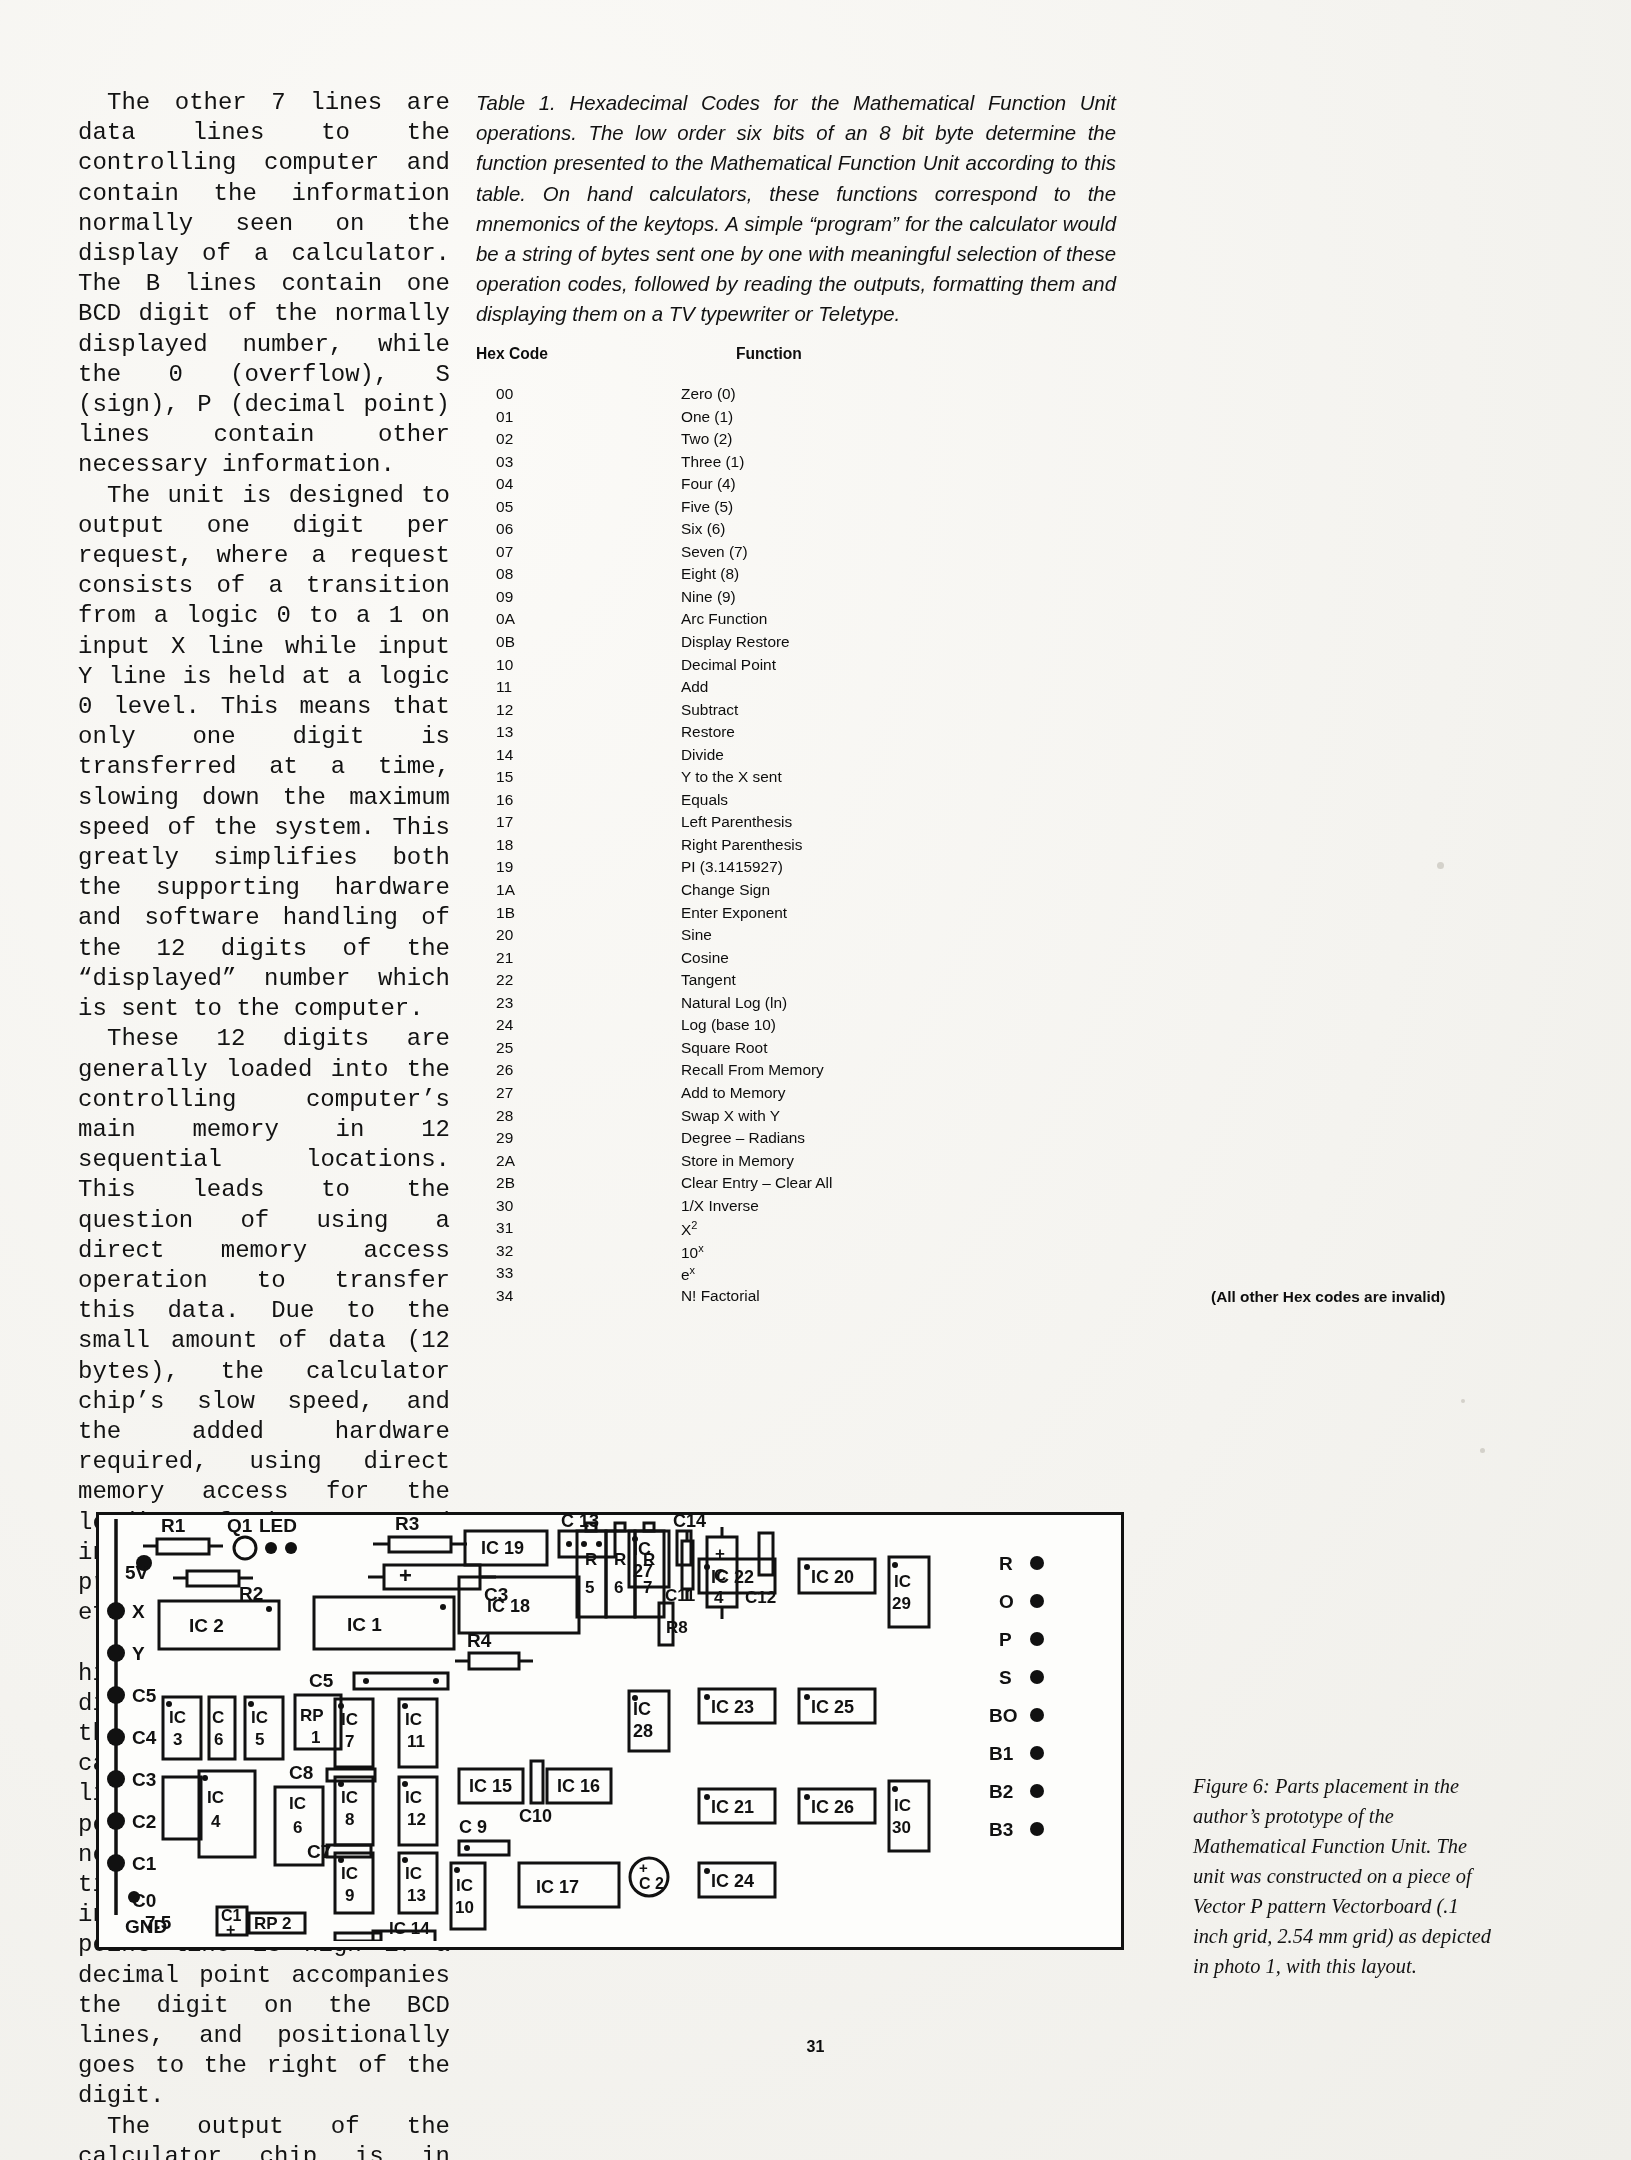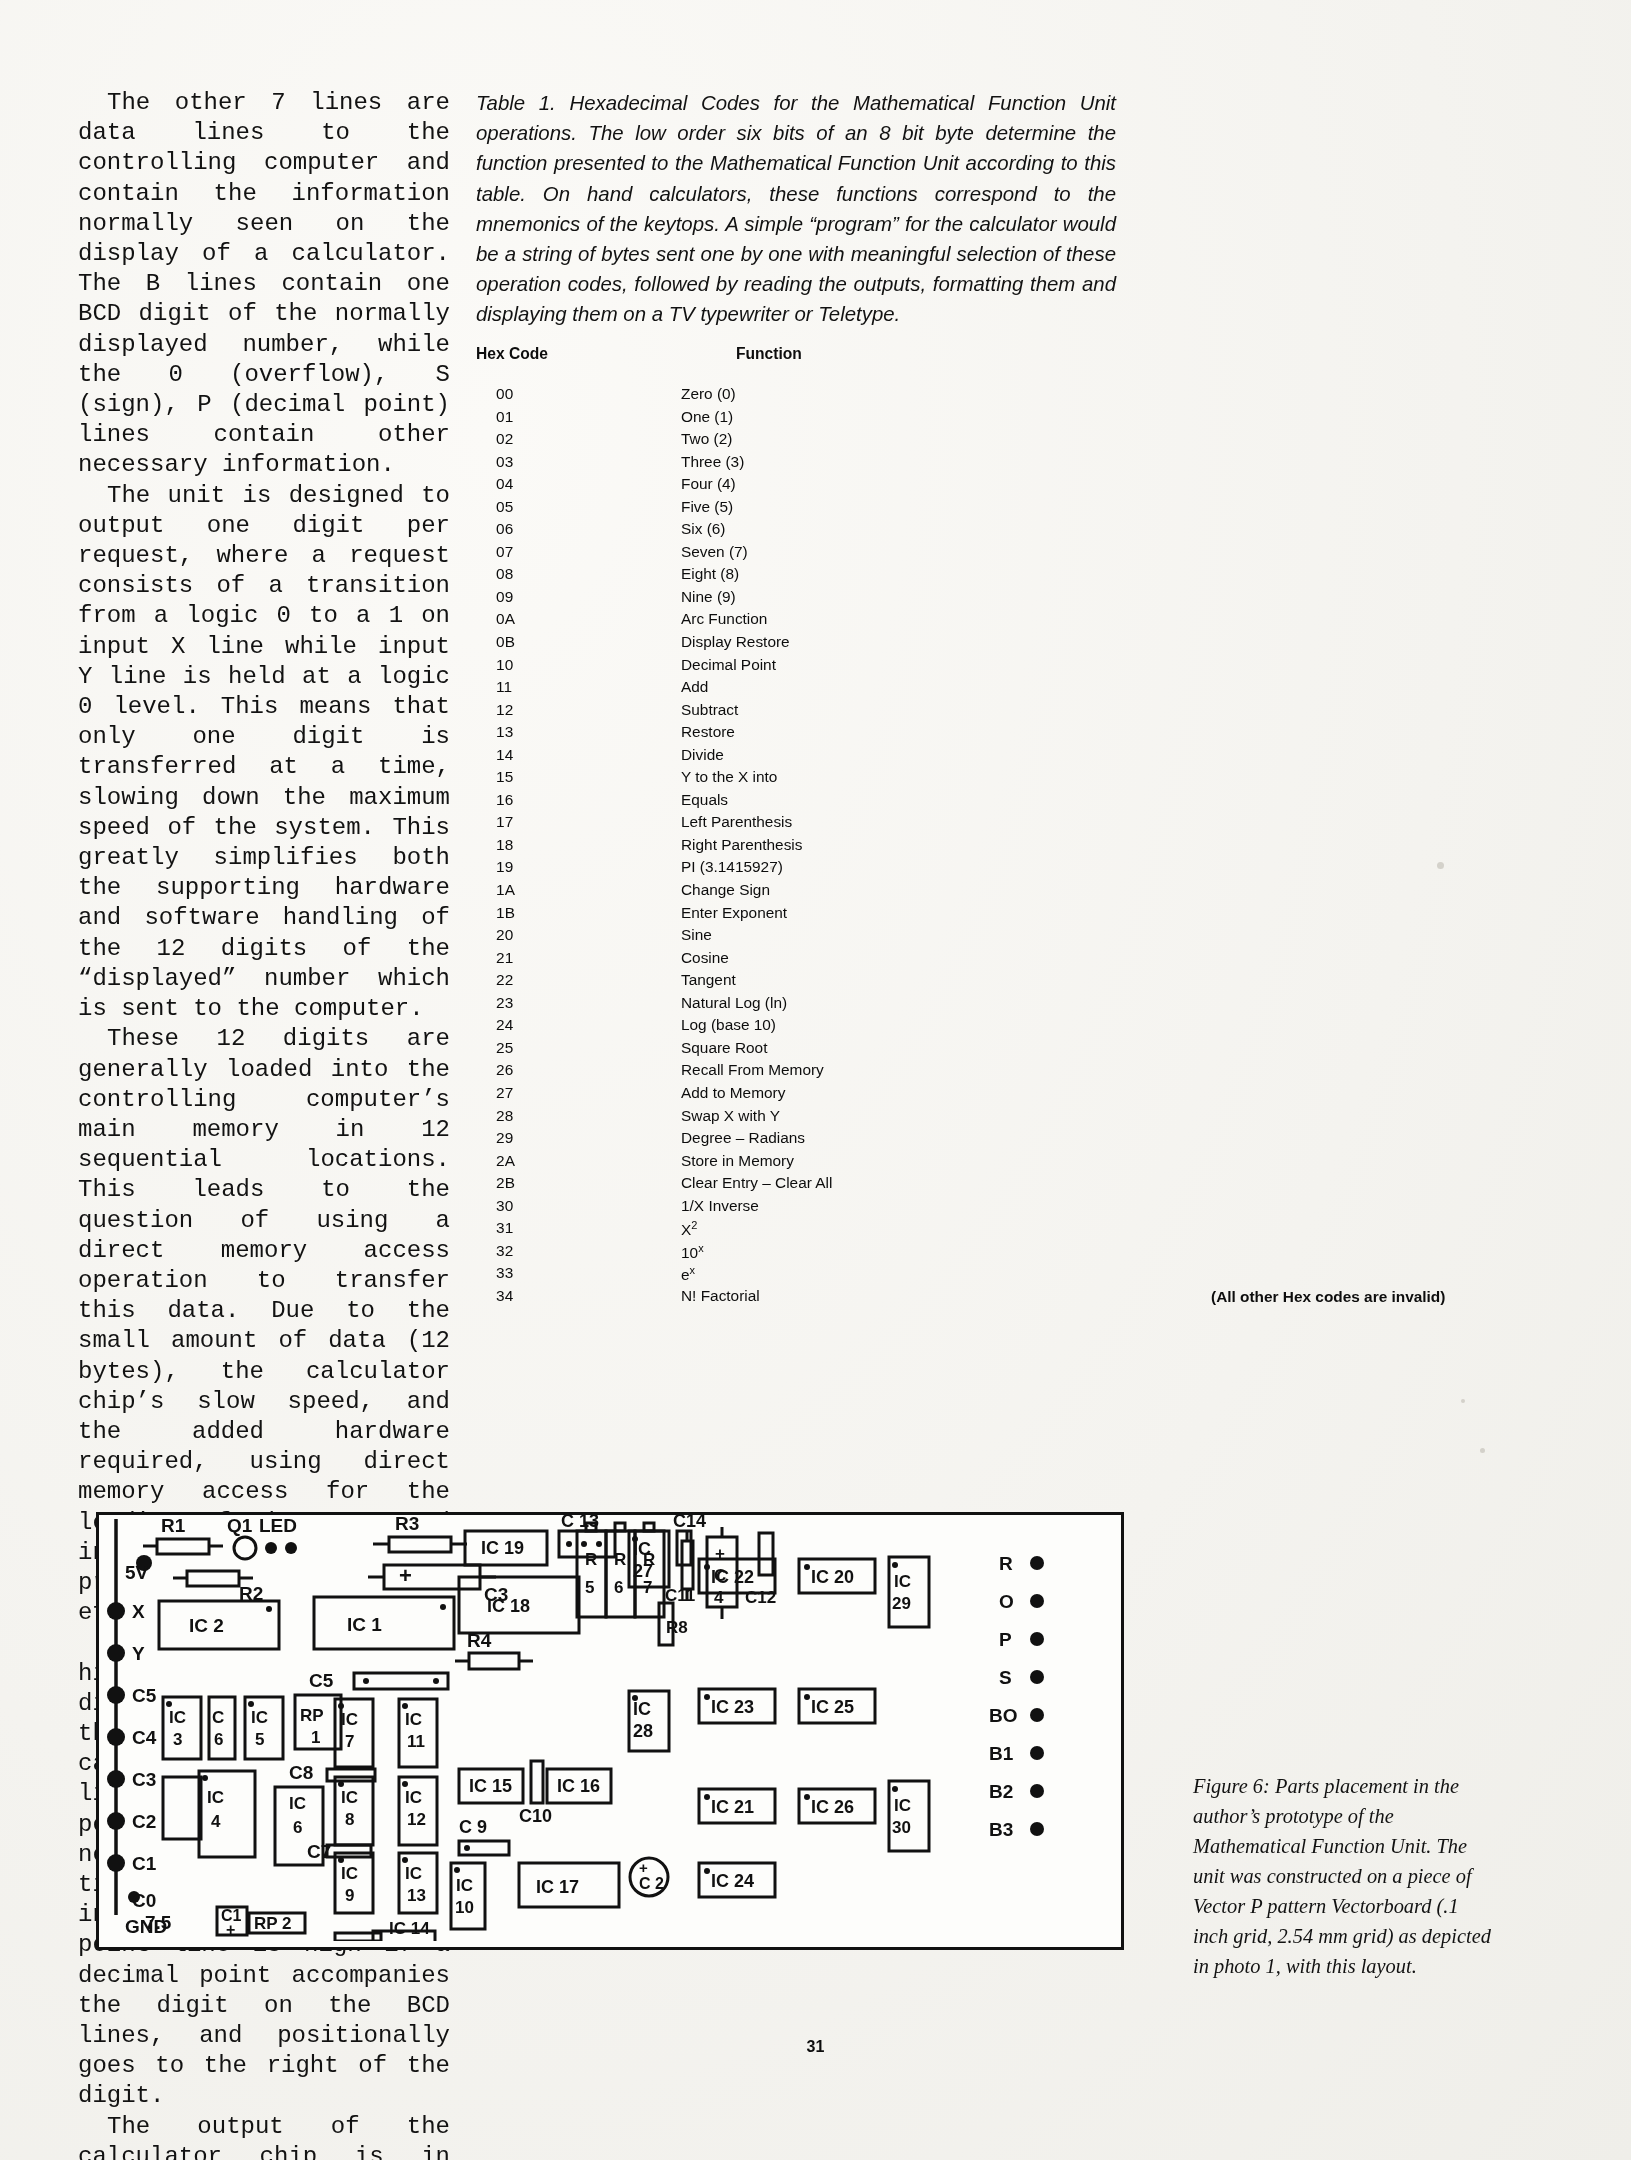--- a/index.html
+++ b/index.html
@@ -104,21 +104,21 @@
         <div class="row">
           <span class="hex">01</span>
           <span class="fun">One (1)</span>
         </div>
         <div class="row">
           <span class="hex">02</span>
           <span class="fun">Two (2)</span>
         </div>
         <div class="row">
           <span class="hex">03</span>
-          <span class="fun">Three (3)</span>
+          <span class="fun">Three (1)</span>
         </div>
         <div class="row">
           <span class="hex">04</span>
           <span class="fun">Four (4)</span>
         </div>
         <div class="row">
           <span class="hex">05</span>
           <span class="fun">Five (5)</span>
         </div>
         <div class="row">
@@ -160,21 +160,21 @@
         <div class="row">
           <span class="hex">13</span>
           <span class="fun">Restore</span>
         </div>
         <div class="row">
           <span class="hex">14</span>
           <span class="fun">Divide</span>
         </div>
         <div class="row">
           <span class="hex">15</span>
-          <span class="fun">Y to the X into</span>
+          <span class="fun">Y to the X sent</span>
         </div>
         <div class="row">
           <span class="hex">16</span>
           <span class="fun">Equals</span>
         </div>
         <div class="row">
           <span class="hex">17</span>
           <span class="fun">Left Parenthesis</span>
         </div>
         <div class="row">

